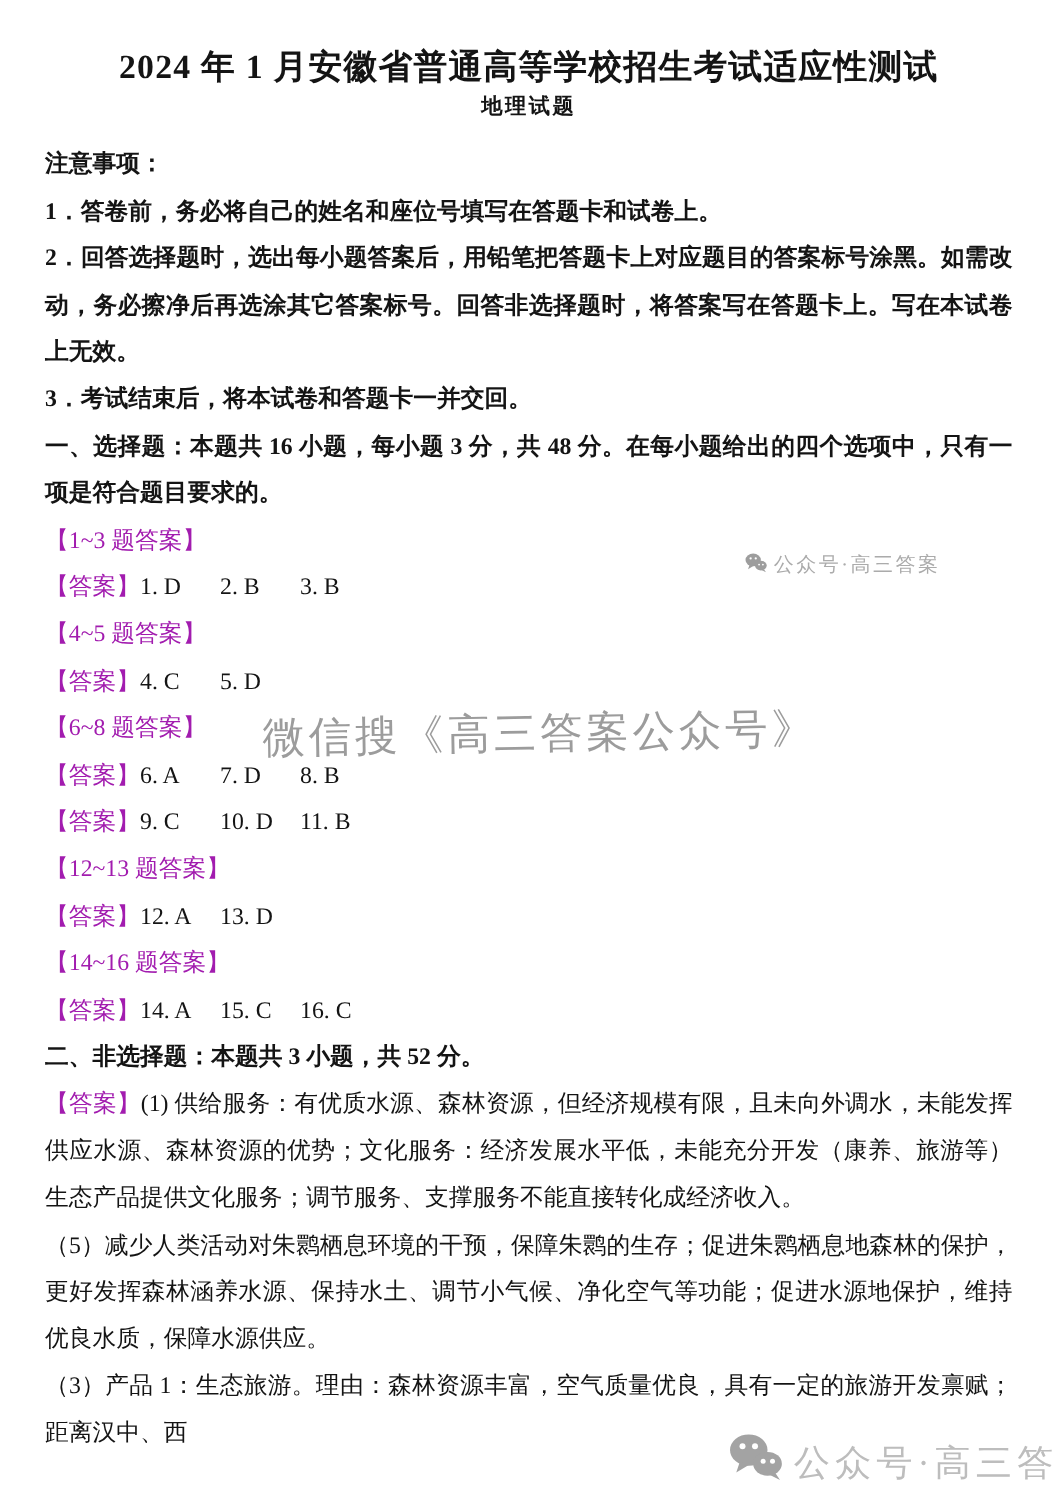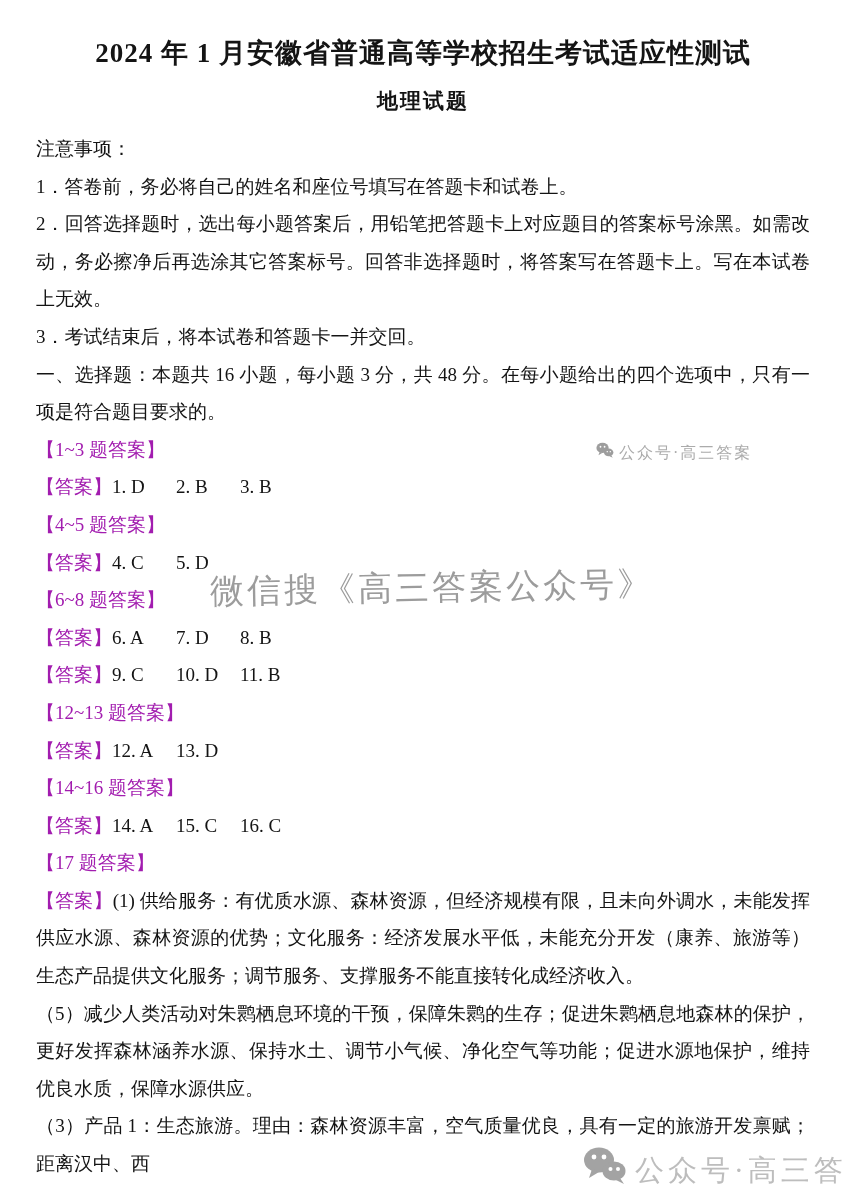--- a/index.html
+++ b/index.html
@@ -11,31 +11,30 @@
     font-family:"Liberation Serif","DejaVu Serif",serif;
     color:#141414;
   }
   .title{
     margin:36px 36px 0 36px;
     text-align:center;
     font-size:27px;line-height:34px;
     font-weight:bold;letter-spacing:1px;
   }
   .subtitle{
-    margin-top:17px;
     text-align:center;
-    font-size:21px;line-height:29px;
+    font-size:17px;line-height:29px;
     font-weight:bold;letter-spacing:2px;
   }
   .body{
     margin:14px 36px 0 36px;
     font-size:19px;line-height:37.6px;
   }
   .para{margin:0;text-align:justify;}
-  .bold{font-weight:normal;}
+  .bold{font-weight:bold;}
   .blue{color:#a21caf;}
   .ansrow{margin:0;}
   .ans{
     display:inline-block;
     min-width:64px;
     color:#141414;
   }
   .ans:last-child{min-width:0;}
   
   .wm-center{
@@ -97,22 +96,22 @@
     <p class="para ansrow"><span class="blue">【答案】</span><span class="ans">6. A</span><span class="ans">7. D</span><span class="ans">8. B</span></p>
 
     <p class="para ansrow"><span class="blue">【答案】</span><span class="ans">9. C</span><span class="ans">10. D</span><span class="ans">11. B</span></p>
 
     <p class="para blue">【12~13 题答案】</p>
     <p class="para ansrow"><span class="blue">【答案】</span><span class="ans">12. A</span><span class="ans">13. D</span></p>
 
     <p class="para blue">【14~16 题答案】</p>
     <p class="para ansrow"><span class="blue">【答案】</span><span class="ans">14. A</span><span class="ans">15. C</span><span class="ans">16. C</span></p>
 
+    <p class="para bold">二、非选择题：本题共 3 小题，共 52 分。</p>
 
-    <p class="para blue">【17 题答案】</p>
 
     <p class="para"><span class="blue">【答案】</span><span>(1) 供给服务：有优质水源、森林资源，但经济规模有限，且未向外调水，未能发挥供应水源、森林资源的优势；文化服务：经济发展水平低，未能充分开发（康养、旅游等）生态产品提供文化服务；调节服务、支撑服务不能直接转化成经济收入。</span></p>
     <p class="para">（5）减少人类活动对朱鹮栖息环境的干预，保障朱鹮的生存；促进朱鹮栖息地森林的保护，更好发挥森林涵养水源、保持水土、调节小气候、净化空气等功能；促进水源地保护，维持优良水质，保障水源供应。</p>
     <p class="para">（3）产品 1：生态旅游。理由：森林资源丰富，空气质量优良，具有一定的旅游开发禀赋；距离汉中、西</p>
 
   </div>
 
   <div class="wm-center">微信搜《高三答案公众号》</div>
 
   <div class="wm-mid">

